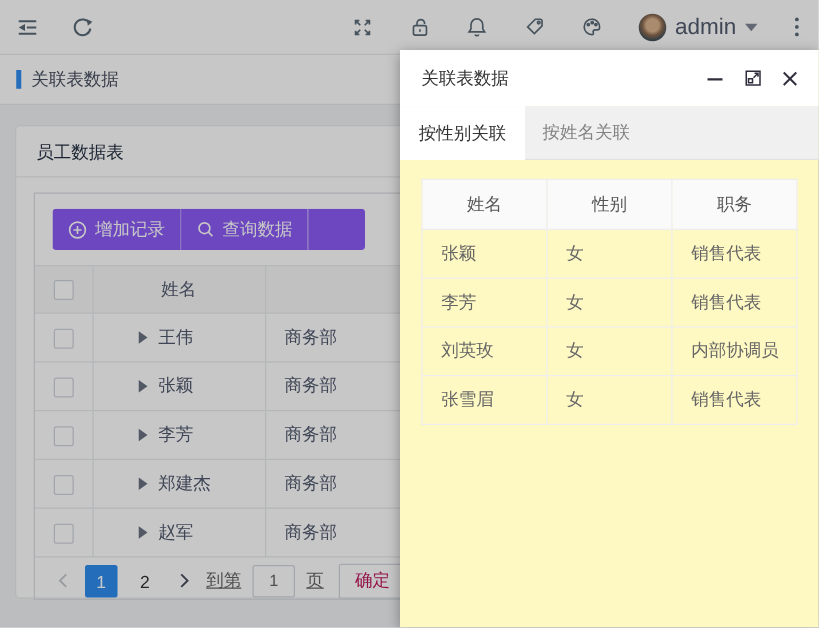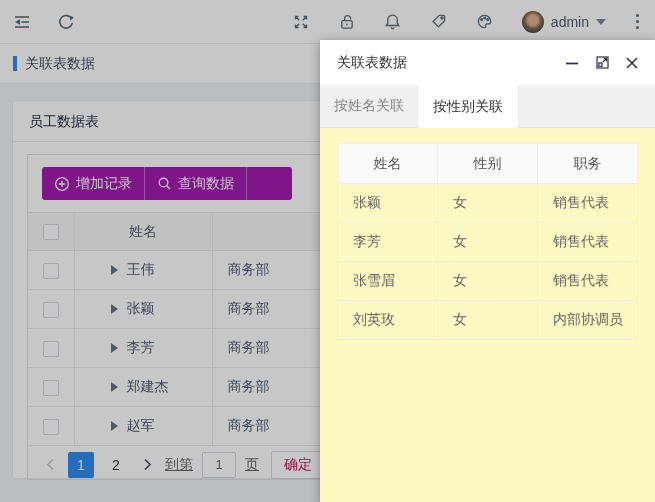--- a/index.html
+++ b/index.html
@@ -20,21 +20,21 @@
     display:flex; align-items:center; padding:0 14px 0 13px; z-index:1;
   }
   .nav-left { display:flex; align-items:center; gap:26px; }
   .nav-right { margin-left:auto; display:flex; align-items:center; gap:28px; }
   .nav-icon { width:18px; height:18px; display:flex; align-items:center; justify-content:center; cursor:pointer; }
   .user-block { display:flex; align-items:center; gap:7px; cursor:pointer; }
   .avatar {
     width:22px; height:22px; border-radius:50%;
     background:radial-gradient(circle at 50% 42%, #dab38e 0 30%, #8c6a4f 48%, #41505a 72%, #2c363d 100%);
   }
-  .user-name { color:#515a6e; font-size:14px; }
+  .user-name { color:#515a6e; font-size:18px; }
   .caret-down {
     width:0; height:0; border-left:5px solid transparent; border-right:5px solid transparent;
     border-top:6px solid #808695;
   }
   .v-dots { display:flex; flex-direction:column; gap:3px; padding:2px; cursor:pointer; }
   .v-dots i { width:3px; height:3px; border-radius:50%; background:#5c6b77; }
 
   
   .breadcrumb-bar {
     position:absolute; top:44px; left:0; right:0; height:40px;
@@ -47,21 +47,21 @@
   
   .card {
     position:absolute; top:100px; left:12px; width:631px; height:379px;
     background:#fff; border:1px solid #e8eaec; border-radius:4px;
   }
   .card-head { height:41px; line-height:40px; padding:0 16px; border-bottom:1px solid #e8eaec; color:#243042; }
   .tbl-container { margin:12px 14px 0 14px; border:1px solid #dcdee2; height:326px; overflow:hidden; }
 
   .btn-bar { margin:12px 14px; display:inline-flex; height:33px; border-radius:3px; overflow:hidden; }
   .tb-btn {
-    background:#a21caf; color:#fff; border:none; display:flex; align-items:center;
+    background:#8b5cf6; color:#fff; border:none; display:flex; align-items:center;
     gap:6px; padding:0 12px; font-size:14px; font-family:inherit; cursor:pointer;text-align:right;
   }
   .tb-btn + .tb-btn { border-left:1px solid rgba(255,255,255,0.35); }
   .tb-btn.stub { width:46px; }
 
   table.grid { width:100%; border-collapse:collapse; table-layout:fixed; }
   .grid th {
     background:#f8f8f9; height:38px; font-weight:400; color:#515a6e;
     border-bottom:1px solid #e8eaec; border-right:1px solid #e8eaec;
     border-top:1px solid #e8eaec; text-align:center; font-size:14px;
@@ -310,22 +310,22 @@
       <span class="mc-icon">
         <svg width="14" height="14" viewBox="0 0 14 14" stroke="#2e2d3c" stroke-width="1.5">
             <line x1="2" y1="2" x2="12" y2="12"></line>
             <line x1="12" y1="2" x2="2" y2="12"></line>
           </svg>
       </span>
     </span>
   </div>
 
   <div class="tabs">
+    <span class="tab active">按性别关联</span>
     <span class="tab">按姓名关联</span>
-    <span class="tab active">按性别关联</span>
   </div>
 
   <div class="modal-body">
     <table class="mtable">
       <thead>
         <tr>
           <th>姓名</th>
           <th>性别</th>
           <th>职务</th>
         </tr>
@@ -335,25 +335,25 @@
           <td>张颖</td>
           <td>女</td>
           <td>销售代表</td>
         </tr>
         <tr>
           <td>李芳</td>
           <td>女</td>
           <td>销售代表</td>
         </tr>
         <tr>
+          <td>刘英玫</td>
+          <td>女</td>
+          <td>内部协调员</td>
+        </tr>
+        <tr>
           <td>张雪眉</td>
           <td>女</td>
           <td>销售代表</td>
         </tr>
-        <tr>
-          <td>刘英玫</td>
-          <td>女</td>
-          <td>内部协调员</td>
-        </tr>
       </tbody>
     </table>
   </div>
 </div>
 
 </body></html>

